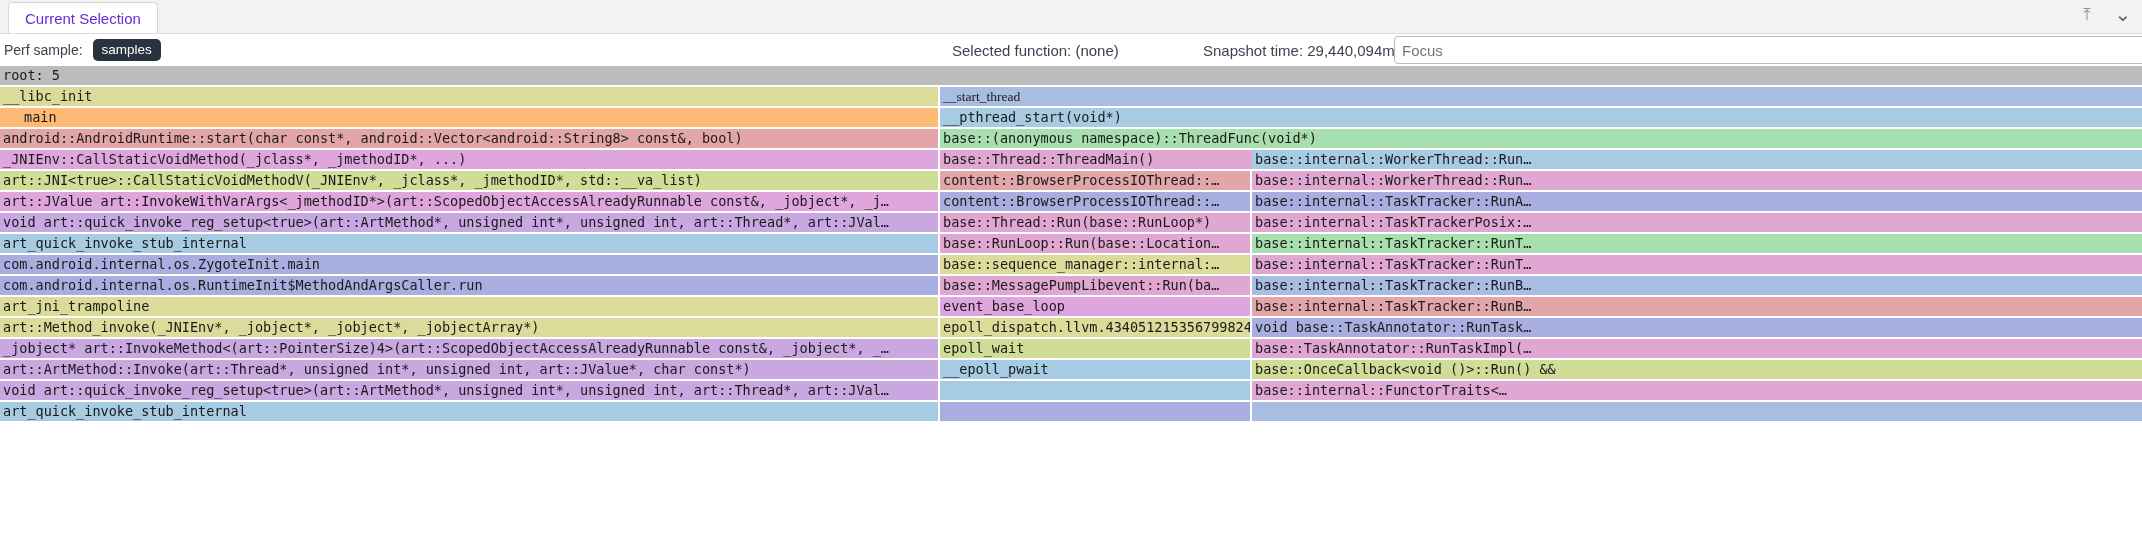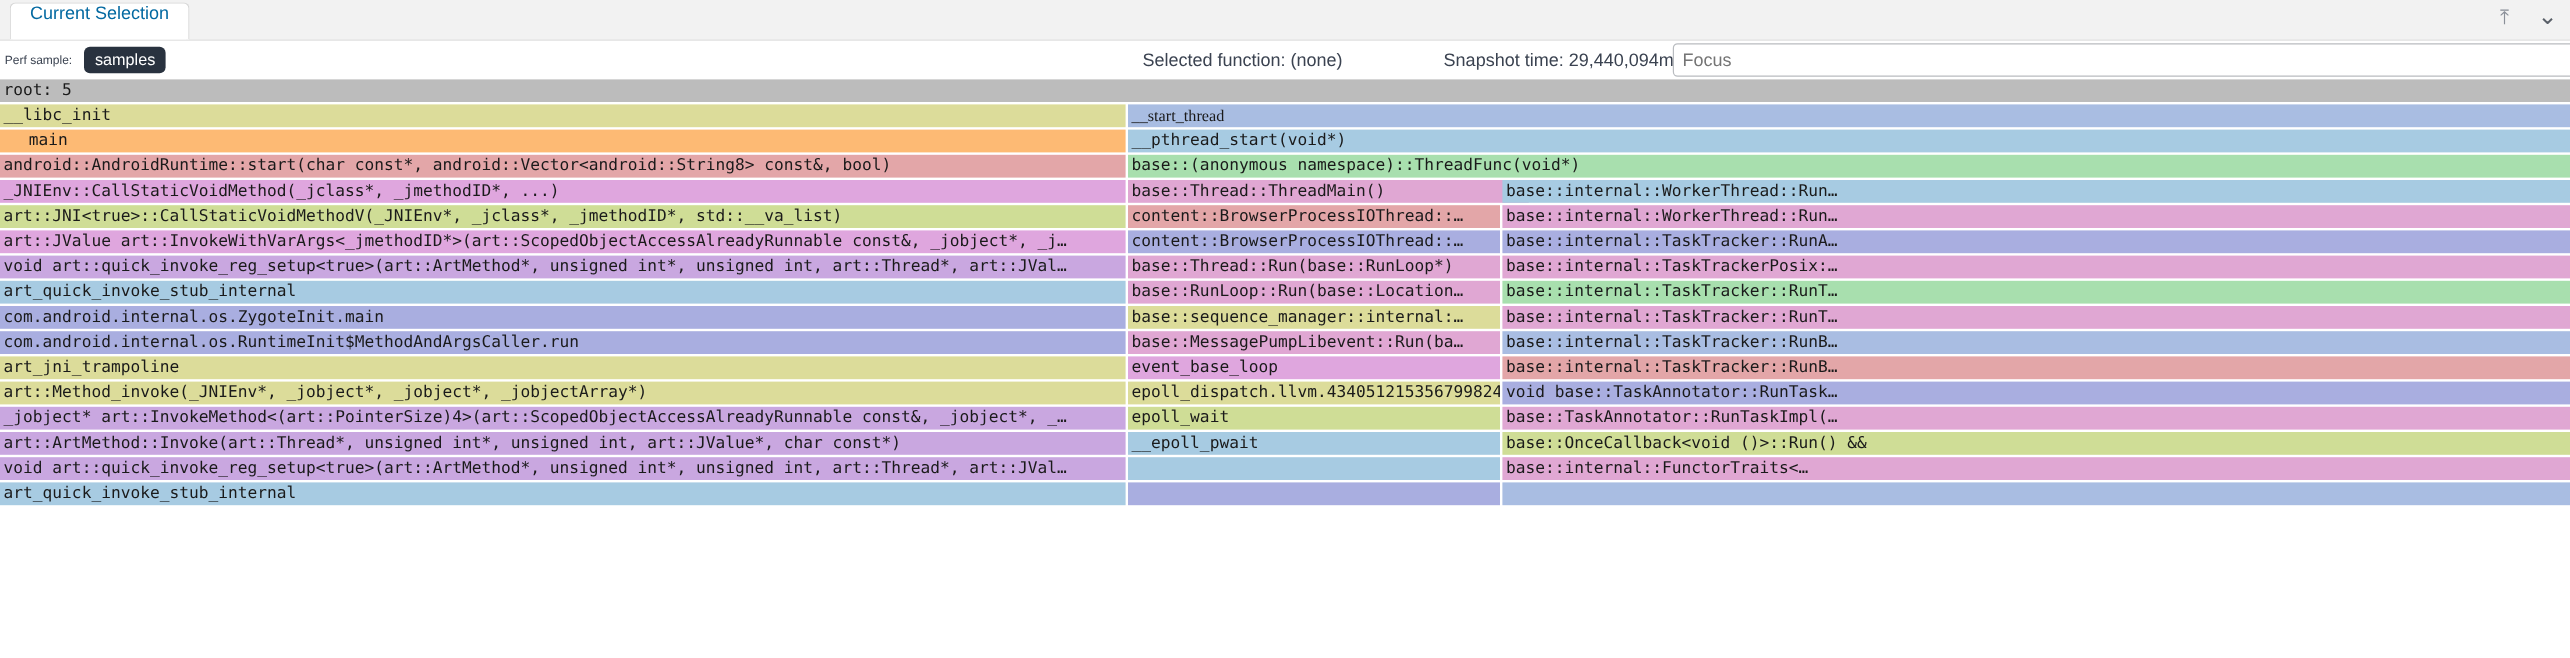--- a/index.html
+++ b/index.html
@@ -18,27 +18,27 @@
     background: #f2f2f2;
     border-bottom: 1px solid #dcdcdc;
     display: flex;
     align-items: flex-end;
   }
   .tab {
     margin-left: 8px;
     height: 31px;
     padding: 0 16px;
     display: flex;
-    align-items: flex-start;
+    align-items: center;
     background: #ffffff;
     border: 1px solid #d6d6d6;
     border-bottom: none;
     border-radius: 5px 5px 0 0;
     font-size: 15px;
-    color: #0369a1;
+    color: #6d28d9;
     white-space: nowrap;
   }
   .tabstrip-actions {
     position: absolute;
     right: 10px;
     top: 4px;
     display: flex;
     align-items: center;
     gap: 18px;
   }
@@ -61,21 +61,21 @@
     display: flex;
     align-items: center;
   }
   .tb-left {
     display: flex;
     align-items: center;
     gap: 10px;
     padding-left: 4px;
   }
   .tb-label {
-    font-size: 10px;
+    font-size: 14px;
     color: #3b4351;
     white-space: nowrap;
   }
   .chip {
     background: #29323f;
     color: #ffffff;
     font-size: 13.5px;
     padding: 3px 9px 4px;
     border-radius: 5px;
     white-space: nowrap;

